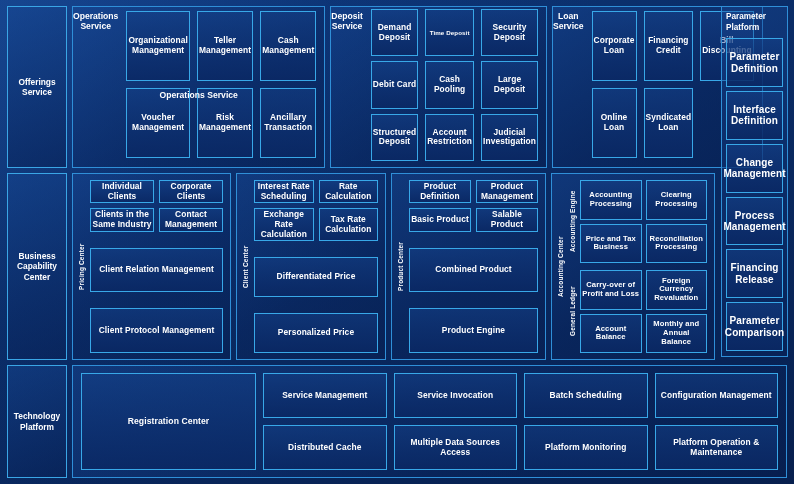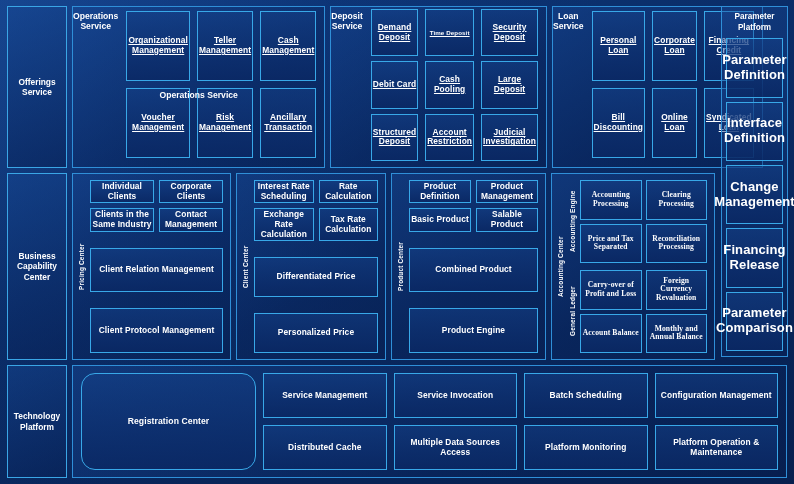--- a/index.html
+++ b/index.html
@@ -107,21 +107,21 @@
   .svc-grid {
     flex: 1;
     display: grid;
     grid-template-columns: repeat(3, 1fr);
     grid-auto-rows: 1fr;
     gap: 7px 7px;
     padding: 4px 8px 9px;
     align-content: center;
   }
   .svc-grid.rows3 { grid-template-rows: repeat(3, 1fr); gap: 5px 7px; padding: 2px 8px 6px; }
-  .svc-grid .tile { height: 100%; text-decoration: underline; }
+  .svc-grid .tile { height: 100%; }
 
   .ghost-title {
     position: absolute;
     left: 0; right: 0;
     text-align: center;
     font-size: 8.6px;
     font-weight: bold;
     pointer-events: none;
   }
 
@@ -135,25 +135,25 @@
     border: 1px solid #2f8fd8;
     background: linear-gradient(150deg, rgba(24,72,150,0.42) 0%, rgba(8,34,88,0.55) 100%);
     display: flex;
     flex-direction: column;
     padding: 3px 4px 5px;
     gap: 4px;
   }
   #param-col .pp-title {
     font-size: 8.2px;
     font-weight: bold;
-    text-align: center;
+    text-align: left;
     line-height: 1.3;
     padding: 2px 0 1px;
   }
-  #param-col .tile { flex: 1 1 0; font-size: 13px; }
+  #param-col .tile { flex: 1 1 0; font-size: 10px; }
 
   
   #row2 { height: 187px; }
   .bc-panel {
     display: flex;
     flex-direction: row;
     padding: 4px 3px;
   }
   #bc-pricing  { flex: 0 0 159px; }
   #bc-client   { flex: 0 0 150px; }
@@ -177,29 +177,28 @@
     flex-direction: row;
     flex: 1 1 0;
   }
   #bc-acct .acct-grid {
     flex: 1;
     display: grid;
     grid-template-columns: 1fr 1fr;
     grid-template-rows: 1fr 1fr;
     gap: 4px;
     padding: 2px 4px 2px 1px;
-    font-family: Liberation Serif, serif;
   }
   #bc-acct .acct-grid .tile { height: 100%; font-size: 7.6px; }
   #bc-acct .acct-stack { flex: 1; display: flex; flex-direction: column; gap: 3px; }
 
   
   #row3 { height: 113px; }
   #tech-panel { flex: 1 1 0; display: flex; padding: 7px 8px; gap: 7px; }
-  #tech-panel .reg { flex: 0 0 175px; border-radius: 14px; }
+  #tech-panel .reg { flex: 0 0 175px; }
   .tech-col { flex: 1 1 0; display: flex; flex-direction: column; gap: 7px; }
   .tech-col .tile { flex: 1 1 0; font-size: 8.4px; }
   #tech-panel .reg.tile { font-size: 8.6px; }
 </style>
 </head>
 <body>
 
 <div id="diagram">
 
   <div class="band" id="row1">
@@ -230,21 +229,20 @@
         <div class="tile">Large Deposit</div>
         <div class="tile">Structured Deposit</div>
         <div class="tile">Account Restriction</div>
         <div class="tile">Judicial Investigation</div>
       </div>
     </div>
 
     <div class="panel svc-panel" style="margin-right:82px;">
       <div class="group-title">Loan Service</div>
       <div class="svc-grid">
-        <div class="tile">Personal Loan</div>
         <div class="tile">Corporate Loan</div>
         <div class="tile">Financing Credit</div>
         <div class="tile">Bill Discounting</div>
         <div class="tile">Online Loan</div>
         <div class="tile">Syndicated Loan</div>
       </div>
     </div>
   </div>
 
   <div class="band" id="row2">
@@ -294,21 +292,21 @@
     </div>
 
     <div class="panel bc-panel" id="bc-acct" style="margin-right:82px;">
       <div class="vlabel">Accounting Center</div>
       <div class="acct-stack">
         <div class="acct-sub">
           <div class="vlabel">Accounting Engine</div>
           <div class="acct-grid">
             <div class="tile">Accounting Processing</div>
             <div class="tile">Clearing Processing</div>
-            <div class="tile">Price and Tax Separated</div>
+            <div class="tile">Price and Tax Business</div>
             <div class="tile">Reconciliation Processing</div>
           </div>
         </div>
         <div class="acct-sub">
           <div class="vlabel">General Ledger</div>
           <div class="acct-grid">
             <div class="tile">Carry-over of Profit and Loss</div>
             <div class="tile">Foreign Currency Revaluation</div>
             <div class="tile">Account Balance</div>
             <div class="tile">Monthly and Annual Balance</div>
@@ -342,17 +340,18 @@
         <div class="tile">Platform Operation &amp; Maintenance</div>
       </div>
     </div>
   </div>
 
   <div id="param-col">
     <div class="pp-title">Parameter Platform</div>
     <div class="tile">Parameter Definition</div>
     <div class="tile">Interface Definition</div>
     <div class="tile">Change Management</div>
+    <div class="tile">Process Management</div>
     <div class="tile">Financing Release</div>
     <div class="tile">Parameter Comparison</div>
   </div>
 
 </div>
 
 </body></html>

